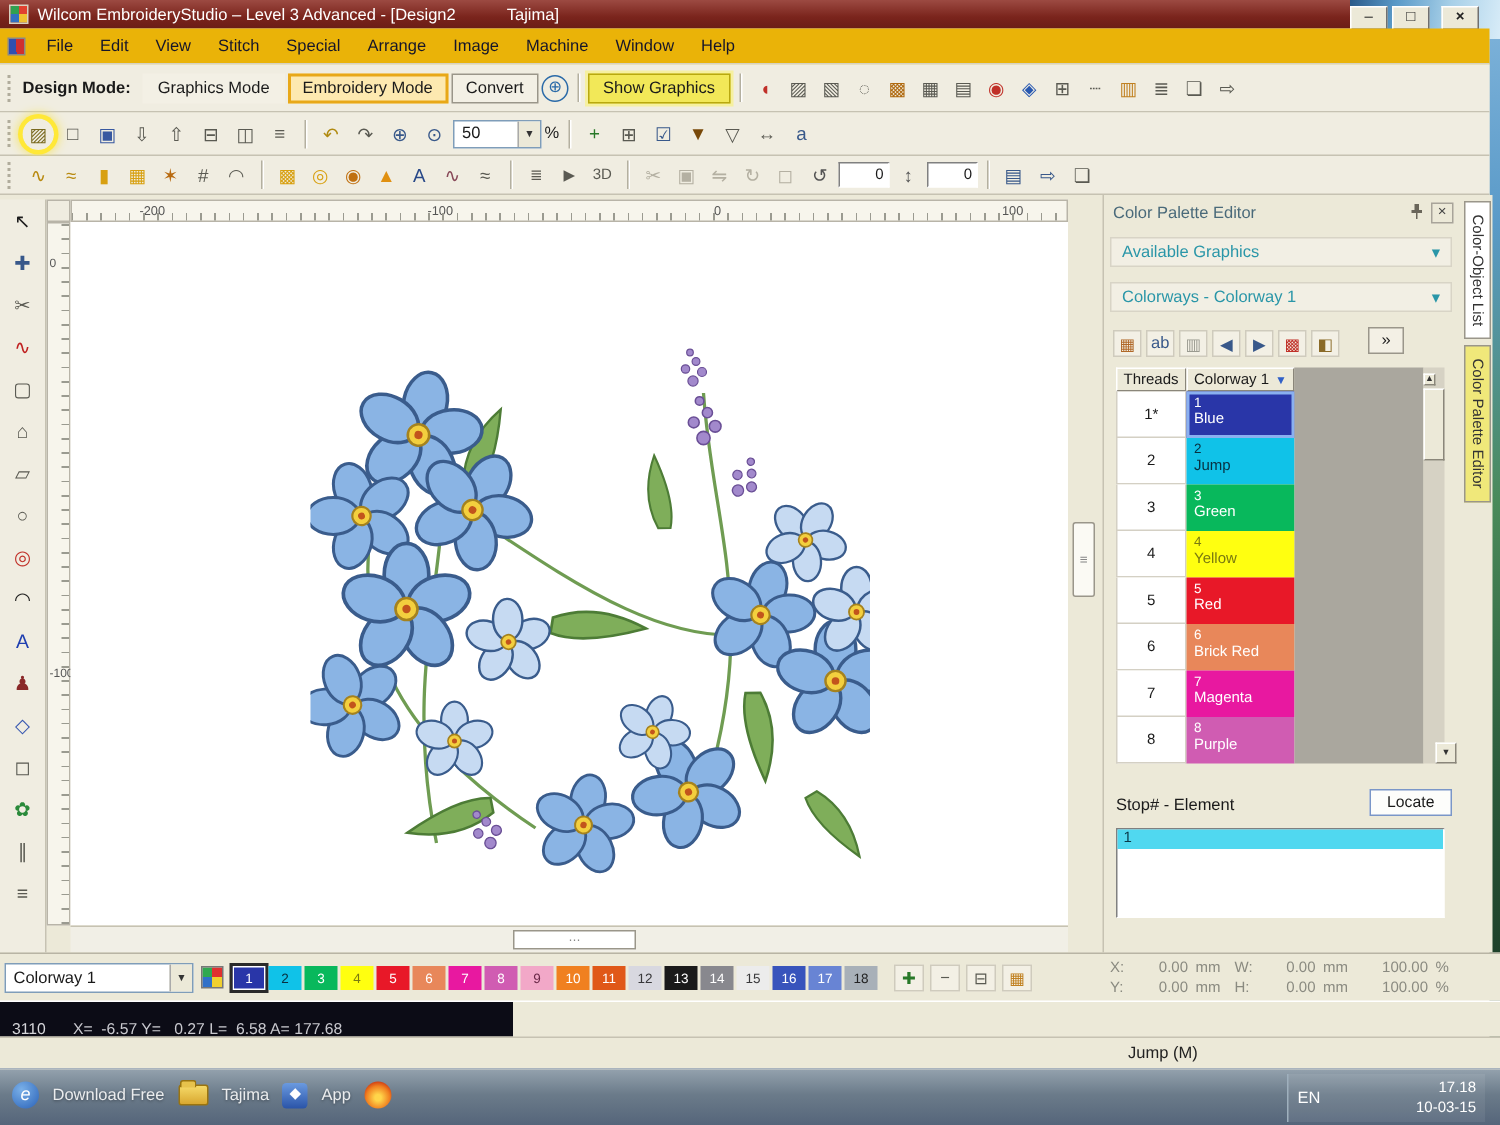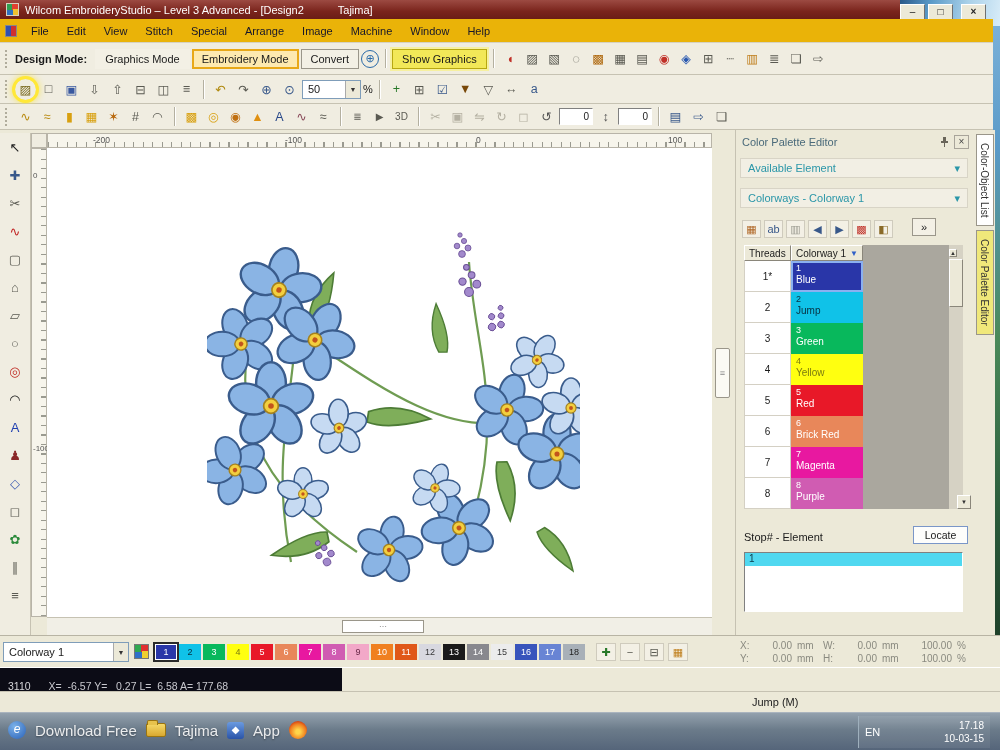--- a/index.html
+++ b/index.html
@@ -173,21 +173,21 @@
     border-top:1px solid #c6c2b2; }
   .jump-bar span { position:absolute; left:752px; top:4px; color:#222; }
 
   
   .taskbar { position:absolute; left:0; top:712px; width:1000px; height:38px;
     background:linear-gradient(#93a1ad,#6b7b8a 45%,#55657a); border-top:1px solid #aab4be;
     color:#fff; }
   .tb-left { position:absolute; left:8px; top:8px; display:flex; align-items:center; gap:9px; }
   .ieicon { width:18px; height:18px; border-radius:50%; background:radial-gradient(circle at 35% 30%,#7ab0e8,#2a62b8);
     color:#fff; font-size:12px; font-style:italic; text-align:center; line-height:17px; }
-  .wm-text { color:rgba(255,255,255,0.88); font-size:15px; text-shadow:0 1px 2px rgba(0,0,0,0.4); }
+  .wm-text { color:rgba(255,255,255,0.88); font-size:11px; text-shadow:0 1px 2px rgba(0,0,0,0.4); }
   .folder { width:20px; height:14px; background:linear-gradient(#f5d968,#d9a830); border:1px solid #9a7410;
     border-radius:2px; position:relative; }
   .folder::before { content:""; position:absolute; left:0; top:-4px; width:9px; height:4px;
     background:#e7c24c; border:1px solid #9a7410; border-bottom:none; border-radius:2px 2px 0 0; }
   .gearapp { width:17px; height:17px; border-radius:3px; background:linear-gradient(#6a9ae0,#2a54a8);
     color:#fff; font-size:10px; text-align:center; line-height:16px; }
   .flame { width:18px; height:18px; border-radius:50%;
     background:radial-gradient(circle at 50% 60%,#ffd54a 15%,#f08020 55%,#c42810 85%); }
   .tray { position:absolute; right:10px; top:3px; width:132px; height:32px;
     border-left:1px solid #9fb0bd; background:rgba(255,255,255,0.07);
@@ -470,21 +470,21 @@
       <span style="margin-right:4px">
         <svg width="11" height="11" viewBox="0 0 11 11">
             <rect x="4" y="1" width="3" height="5" fill="#6a665a"></rect>
             <rect x="2" y="5" width="7" height="2" fill="#6a665a"></rect>
             <rect x="5" y="7" width="1" height="4" fill="#6a665a"></rect>
           </svg>
       </span>
       <span class="rp-x">×</span>
     </div>
     <div class="rp-section" style="top:28px">
-      <span>Available Element</span>
+      <span>Available Graphics</span>
       <span class="sp"></span>
       <span>▾</span>
     </div>
     <div class="rp-section" style="top:58px">
       <span>Colorways - Colorway 1</span>
       <span class="sp"></span>
       <span>▾</span>
     </div>
     <div class="rp-tools">
 

